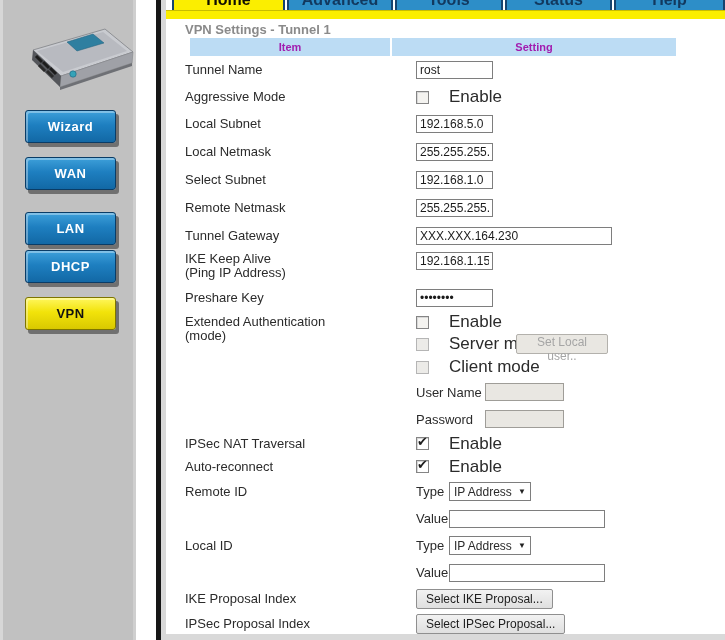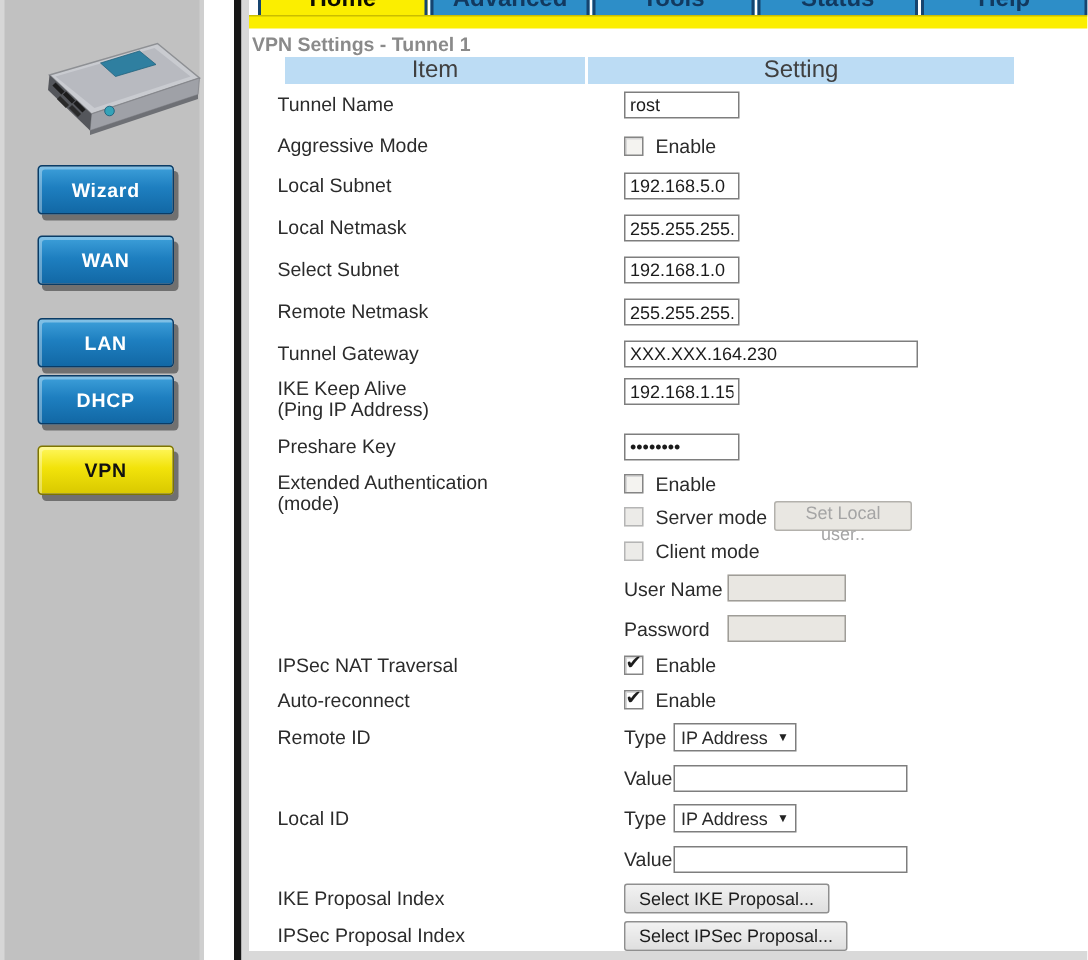--- a/index.html
+++ b/index.html
@@ -42,46 +42,46 @@
     border-left:2px solid var(--tab-border);border-right:2px solid var(--tab-border);
     cursor:pointer;
   }
   .tab span{
     position:absolute;top:-9px;left:0;right:0;text-align:center;
     font-size:16px;font-weight:bold;color:var(--tab-text);
   }
   .tab.active{background:var(--accent-yellow);}
   .tab.active span{color:#0d0d00;}
   .yellow-bar{position:absolute;left:0;top:10px;width:559px;height:9px;background:var(--accent-yellow);border-top:1px solid #c9bd00;}
-  .page-title{position:absolute;left:2px;top:22px;font-size:13px;font-weight:bold;color:var(--heading-gray);}
+  .page-title{position:absolute;left:19px;top:22px;font-size:13px;font-weight:bold;color:var(--heading-gray);}
   .thead{position:absolute;left:24px;top:38px;width:528px;height:18px;display:flex;}
   .thead .cell{
     background:var(--table-header-blue);height:18px;display:flex;align-items:center;justify-content:center;
-    font-size:16px;font-weight:normal;color:#404040;
+    font-size:11px;font-weight:bold;color:#a21caf;
   }
   .thead .c1{width:200px;margin-right:2px;}
   .thead .c2{width:284px;}
   
   .form{position:absolute;left:0;top:56px;width:559px;}
   .row{display:flex;align-items:center;gap:16px;}
   .row.top{align-items:flex-start;}
   .lbl{width:234px;padding-left:19px;font-size:13px;color:#2b2b2b;line-height:14px;}
   .set{flex:1;display:flex;align-items:center;position:relative;}
   input.txt{
     border:1px solid #7e7e7e;height:18px;padding:1px 3px;font-size:12px;
     font-family:"Liberation Sans","DejaVu Sans",sans-serif;color:#1b1b1b;background:#fff;
   }
   input.txt:disabled,input.txt.dis{background:#E9E7E2;border-color:#9f9d98;}
   .w-small{width:77px;} .w-wide{width:196px;} .w-val{width:156px;} .w-user{width:79px;}
   .cbx{position:relative;width:13px;height:13px;background:#F4F3F0;border:1px solid #858585;
        box-shadow:inset 1px 1px 0 #d8d8d8;flex:none;cursor:pointer;}
   .cbx.checked{background:#fff;}
   .cbx.dis{background:#ECEBE8;border-color:#b5b5b5;box-shadow:none;}
   .cbx .mk{position:absolute;top:-3px;left:0;font-size:13px;font-weight:bold;color:#1d1d1d;line-height:13px;}
-  .cbx-label{margin-left:8px;font-size:13px;}
+  .cbx-label{margin-left:20px;font-size:17px;}
   .selectbox{
     width:82px;height:19px;border:1px solid #7e7e7e;background:#fff;display:flex;align-items:center;
     font-size:12px;padding:0 4px;cursor:pointer;flex:none;
   }
   .selectbox .val{flex:1;}
   .selectbox .dd{font-size:8px;color:#222;margin-left:2px;}
   .minilbl{font-size:13px;flex:none;}
   .gbtn{
     background:linear-gradient(180deg,#F2F2F2,#DFDFDF);border:1px solid #8f8f8f;border-radius:2px;
     font-size:12px;color:#1d1d1d;height:20px;padding:0 9px;cursor:pointer;

